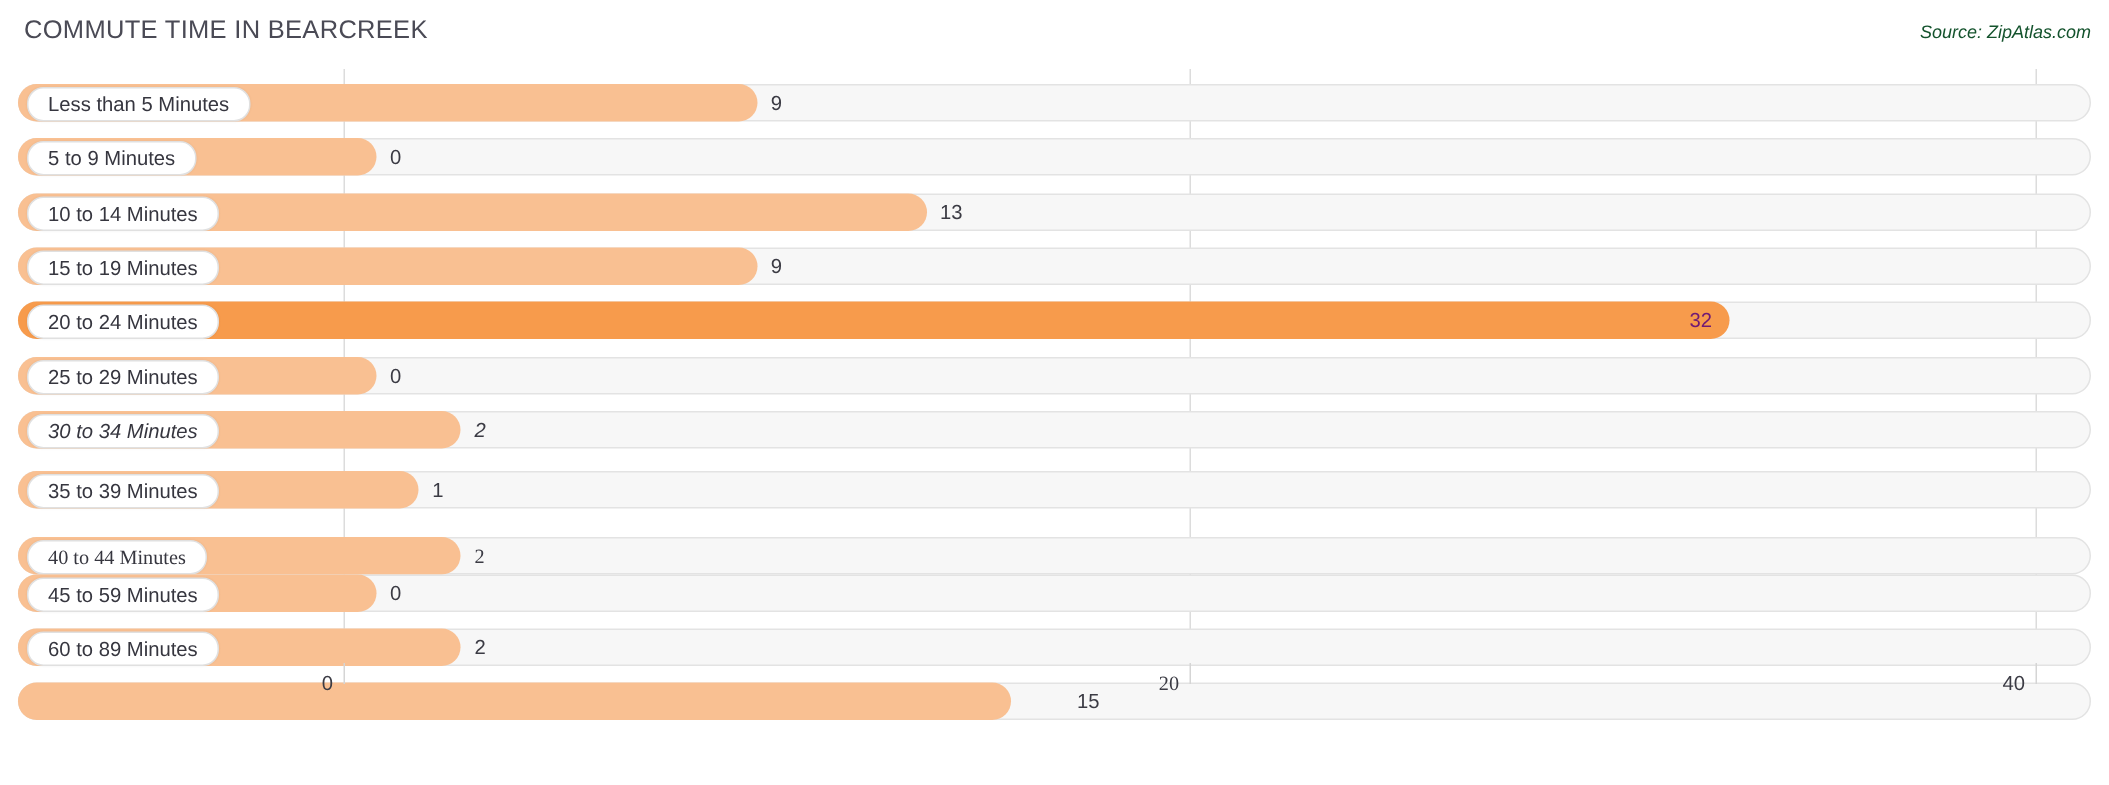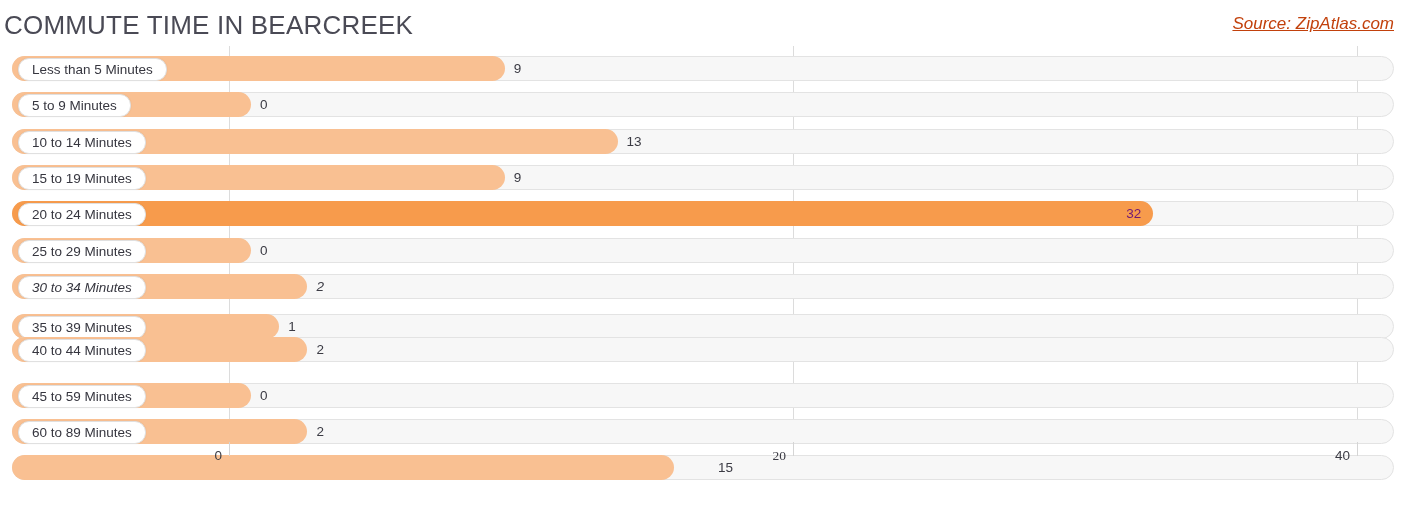--- a/index.html
+++ b/index.html
@@ -18,37 +18,36 @@
 
   
   #header {
     position: absolute;
     left: 0; top: 0;
     width: 1406px;
     height: 46px;
   }
   #chart-title {
     position: absolute;
-    left: 4px;
+    left: 16px;
     top: 10px;
-    font-size: 26px;
+    font-size: 17px;
     font-weight: 400;
     letter-spacing: .2px;
     color: #4a4a55;
     white-space: nowrap;
   }
   #source-label {
     position: absolute;
     right: 12px;
     top: 14px;
-    font-size: 17px;
+    font-size: 12px;
     font-style: italic;
-    color: #c2410c;
-    white-space: nowrap;
-    text-decoration: underline;
+    color: #14532d;
+    white-space: nowrap;
   }
 
   
   #plot {
     position: absolute;
     left: 0;
     top: 46px;
     width: 1406px;
     height: 442px;
   }
@@ -206,21 +205,21 @@
         <div class="bar" style="width: 295.4px;"></div>
         <div class="pill">30 to 34 Minutes</div>
         <div class="value outside" style="left: 295.4px;">2</div>
       </div>
       <div class="row" style="top: 268px; text-align: right;">
         <div class="track"></div>
         <div class="bar" style="width: 267.2px;"></div>
         <div class="pill">35 to 39 Minutes</div>
         <div class="value outside" style="left: 267.2px;">1</div>
       </div>
-      <div class="row" style="top: 291px;">
+      <div class="row" style="top: 312px; font-family: Liberation Serif, serif;">
         <div class="track"></div>
         <div class="bar" style="width: 295.4px;"></div>
         <div class="pill">40 to 44 Minutes</div>
         <div class="value outside" style="left: 295.4px;">2</div>
       </div>
       <div class="row" style="top: 336.7px;">
         <div class="track"></div>
         <div class="bar" style="width: 239px;"></div>
         <div class="pill">45 to 59 Minutes</div>
         <div class="value outside" style="left: 239px;">0</div>

